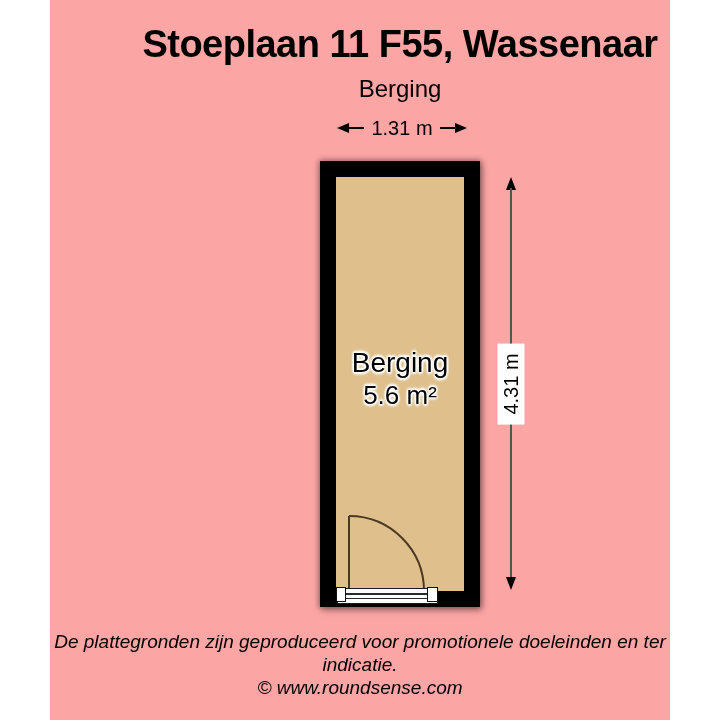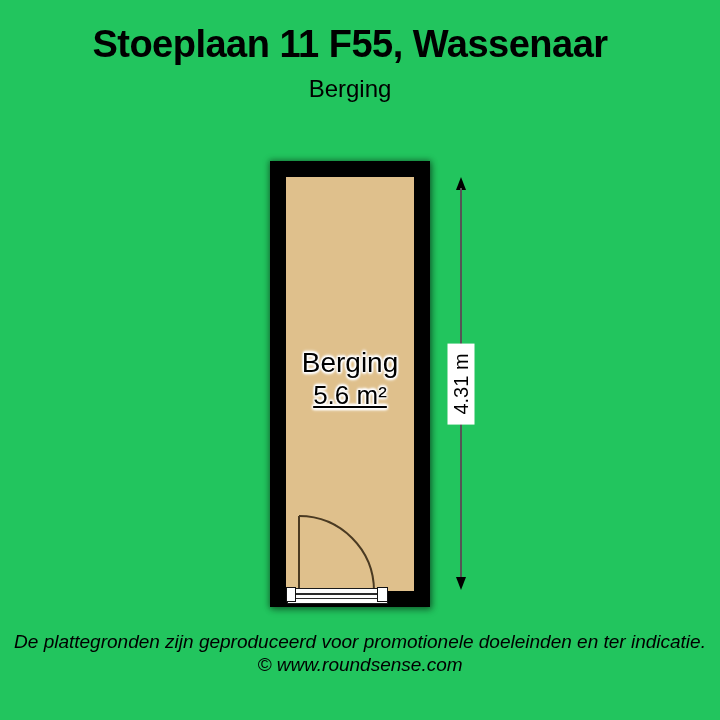--- a/index.html
+++ b/index.html
@@ -4,21 +4,21 @@
 <style>
   :root{
     --wall:#000000;
     --floor:#DFC08C;
     --door:#4A3A22;
     --dimline:#555555;
   }
   *{margin:0;padding:0;box-sizing:border-box;}
   html,body{background:#ffffff;}
   body{font-family:"Liberation Sans","DejaVu Sans",sans-serif;color:#000;}
-  .canvas{position:relative;width:720px;height:720px;background:#22c55e;overflow:hidden;margin:0 auto;}
+  .canvas{position:relative;width:620px;height:720px;background:#fca5a5;overflow:hidden;margin:0 auto;}
 
   
   .page-title{
     position:absolute;left:0;top:22px;width:700px;
     text-align:center;font-size:38px;line-height:44px;font-weight:bold;
     letter-spacing:-0.5px;
   }
   .page-subtitle{
     position:absolute;left:0;top:76px;width:700px;
     text-align:center;font-size:24px;line-height:26px;
@@ -61,21 +61,21 @@
   }
   .jamb.left{left:16px;}
   .jamb.right{left:107px;width:11px;}
 
   .room-label{
     position:absolute;left:0;right:0;top:185px;text-align:center;
     text-shadow:0 0 3px #fff,0 0 3px #fff,1px 1px 2px #fff,-1px -1px 2px #fff,
                 1px -1px 2px #fff,-1px 1px 2px #fff,0 2px 3px #fff,0 -2px 3px #fff;
   }
   .room-name{font-size:28px;line-height:34px;}
-  .room-area{font-size:26px;line-height:30px;text-decoration:underline;}
+  .room-area{font-size:26px;line-height:30px;}
   .room-h{font-size:22px;line-height:26px;}
 
   
   .vdim-line{position:absolute;left:460px;top:188px;width:1.5px;height:392px;background:var(--dimline);}
   .vdim-arrow-up{position:absolute;left:456px;top:177px;}
   .vdim-arrow-down{position:absolute;left:456px;top:577px;}
   .vdim-label{
     position:absolute;left:461px;top:384px;
     transform:translate(-50%,-50%) rotate(-90deg);
     background:#fff;padding:2px 10px;font-size:20px;white-space:nowrap;
@@ -88,20 +88,27 @@
   }
 </style>
 </head>
 <body>
 
 <div class="canvas">
 
   <div class="page-title">Stoeplaan 11 F55, Wassenaar</div>
   <div class="page-subtitle">Berging</div>
 
+  <div class="dim-top">
+    <span class="tri tri-left"></span>
+    <span class="dline"></span>
+    <span class="dlabel">1.31 m</span>
+    <span class="dline"></span>
+    <span class="tri tri-right"></span>
+  </div>
 
   <div class="plan">
     <div class="floor"></div>
 
     <svg class="door-svg" viewBox="0 0 160 446" xmlns="http://www.w3.org/2000/svg">
       <path d="M 29 355 L 29 430" fill="none" style="stroke:var(--door)" stroke-width="2"></path>
       <path d="M 29 355 A 75 75 0 0 1 104 430" fill="none" style="stroke:var(--door)" stroke-width="2"></path>
     </svg>
 
     <div class="threshold">

